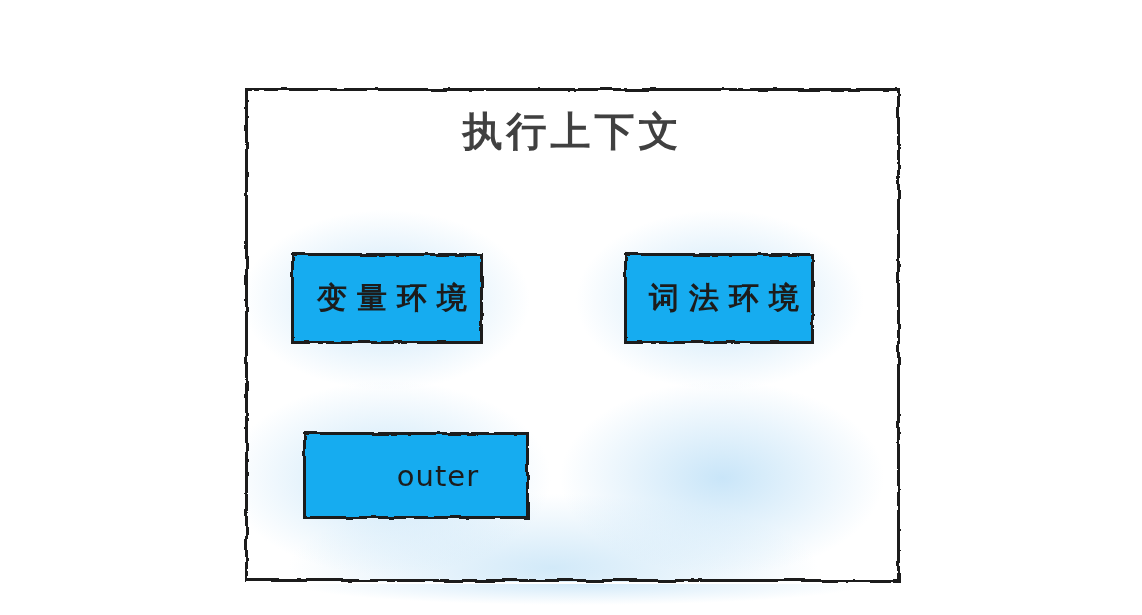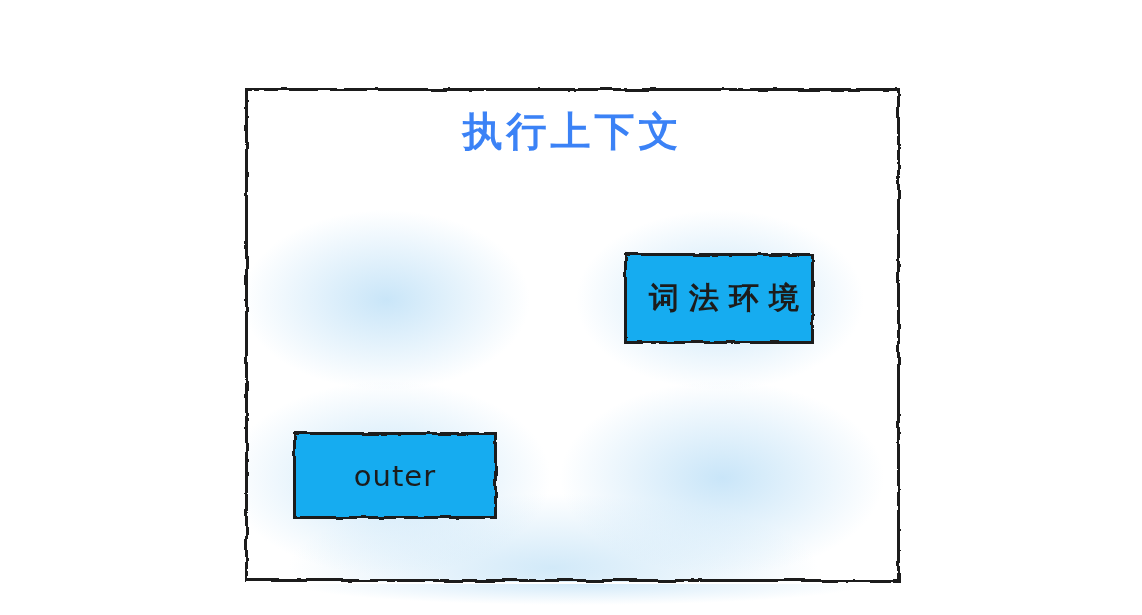--- a/index.html
+++ b/index.html
@@ -53,21 +53,21 @@
   
   .title {
     position: absolute;
     left: 0;
     top: 16px;
     width: 100%;
     text-align: center;
     font-size: 40px;
     font-weight: 600;
     letter-spacing: 4px;
-    color: #3b82f6;
+    color: #404040;
   }
   
   .box { position: absolute; }
   .box-fill {
     position: absolute;
     inset: 0;
     border: 3px solid #1b1b1b;
     filter: url(#rough2);
   }
   .box-label {
@@ -85,21 +85,21 @@
     font-weight: 600;
     letter-spacing: 10px;
     padding-left: 10px; 
   }
   .label-latin {
     font-size: 29px;
     letter-spacing: 1px;
   }
   .box-var  { left: 46px;  top: 165px; width: 192px; height: 91px; }
   .box-lex  { left: 379px; top: 165px; width: 190px; height: 91px; }
-  .box-out  { left: 48px;  top: 344px; width: 204px; height: 87px; }
+  .box-out  { left: 58px;  top: 344px; width: 182px; height: 87px; padding-left: 44px; }
   .box-this { left: 378px; top: 346px; width: 199px; height: 84px; }
 </style>
 </head>
 <body>
 
 <svg width="0" height="0" style="position:absolute" aria-hidden="true">
   <defs>
     <filter id="rough" x="-5%" y="-5%" width="110%" height="110%">
       <feTurbulence type="fractalNoise" baseFrequency="0.035 0.06" numOctaves="4" seed="2" result="n"></feTurbulence>
       <feDisplacementMap in="SourceGraphic" in2="n" scale="4"></feDisplacementMap>
@@ -114,20 +114,24 @@
 <div class="canvas">
 
   <div class="outer-glow"></div>
 
   <div class="frame">
     <div class="frame-bg"></div>
     <div class="frame-border"></div>
 
     <div class="title">执行上下文</div>
 
+    <div class="box box-var">
+      <div class="box-fill" style="background-color: rgb(22, 172, 240);"></div>
+      <div class="box-label label-cjk">变量环境</div>
+    </div>
 
     <div class="box box-lex">
       <div class="box-fill" style="background-color: rgb(22, 172, 240);"></div>
       <div class="box-label label-cjk">词法环境</div>
     </div>
 
     <div class="box box-out">
       <div class="box-fill" style="background-color: rgb(22, 172, 240);"></div>
       <div class="box-label label-latin">outer</div>
     </div>

